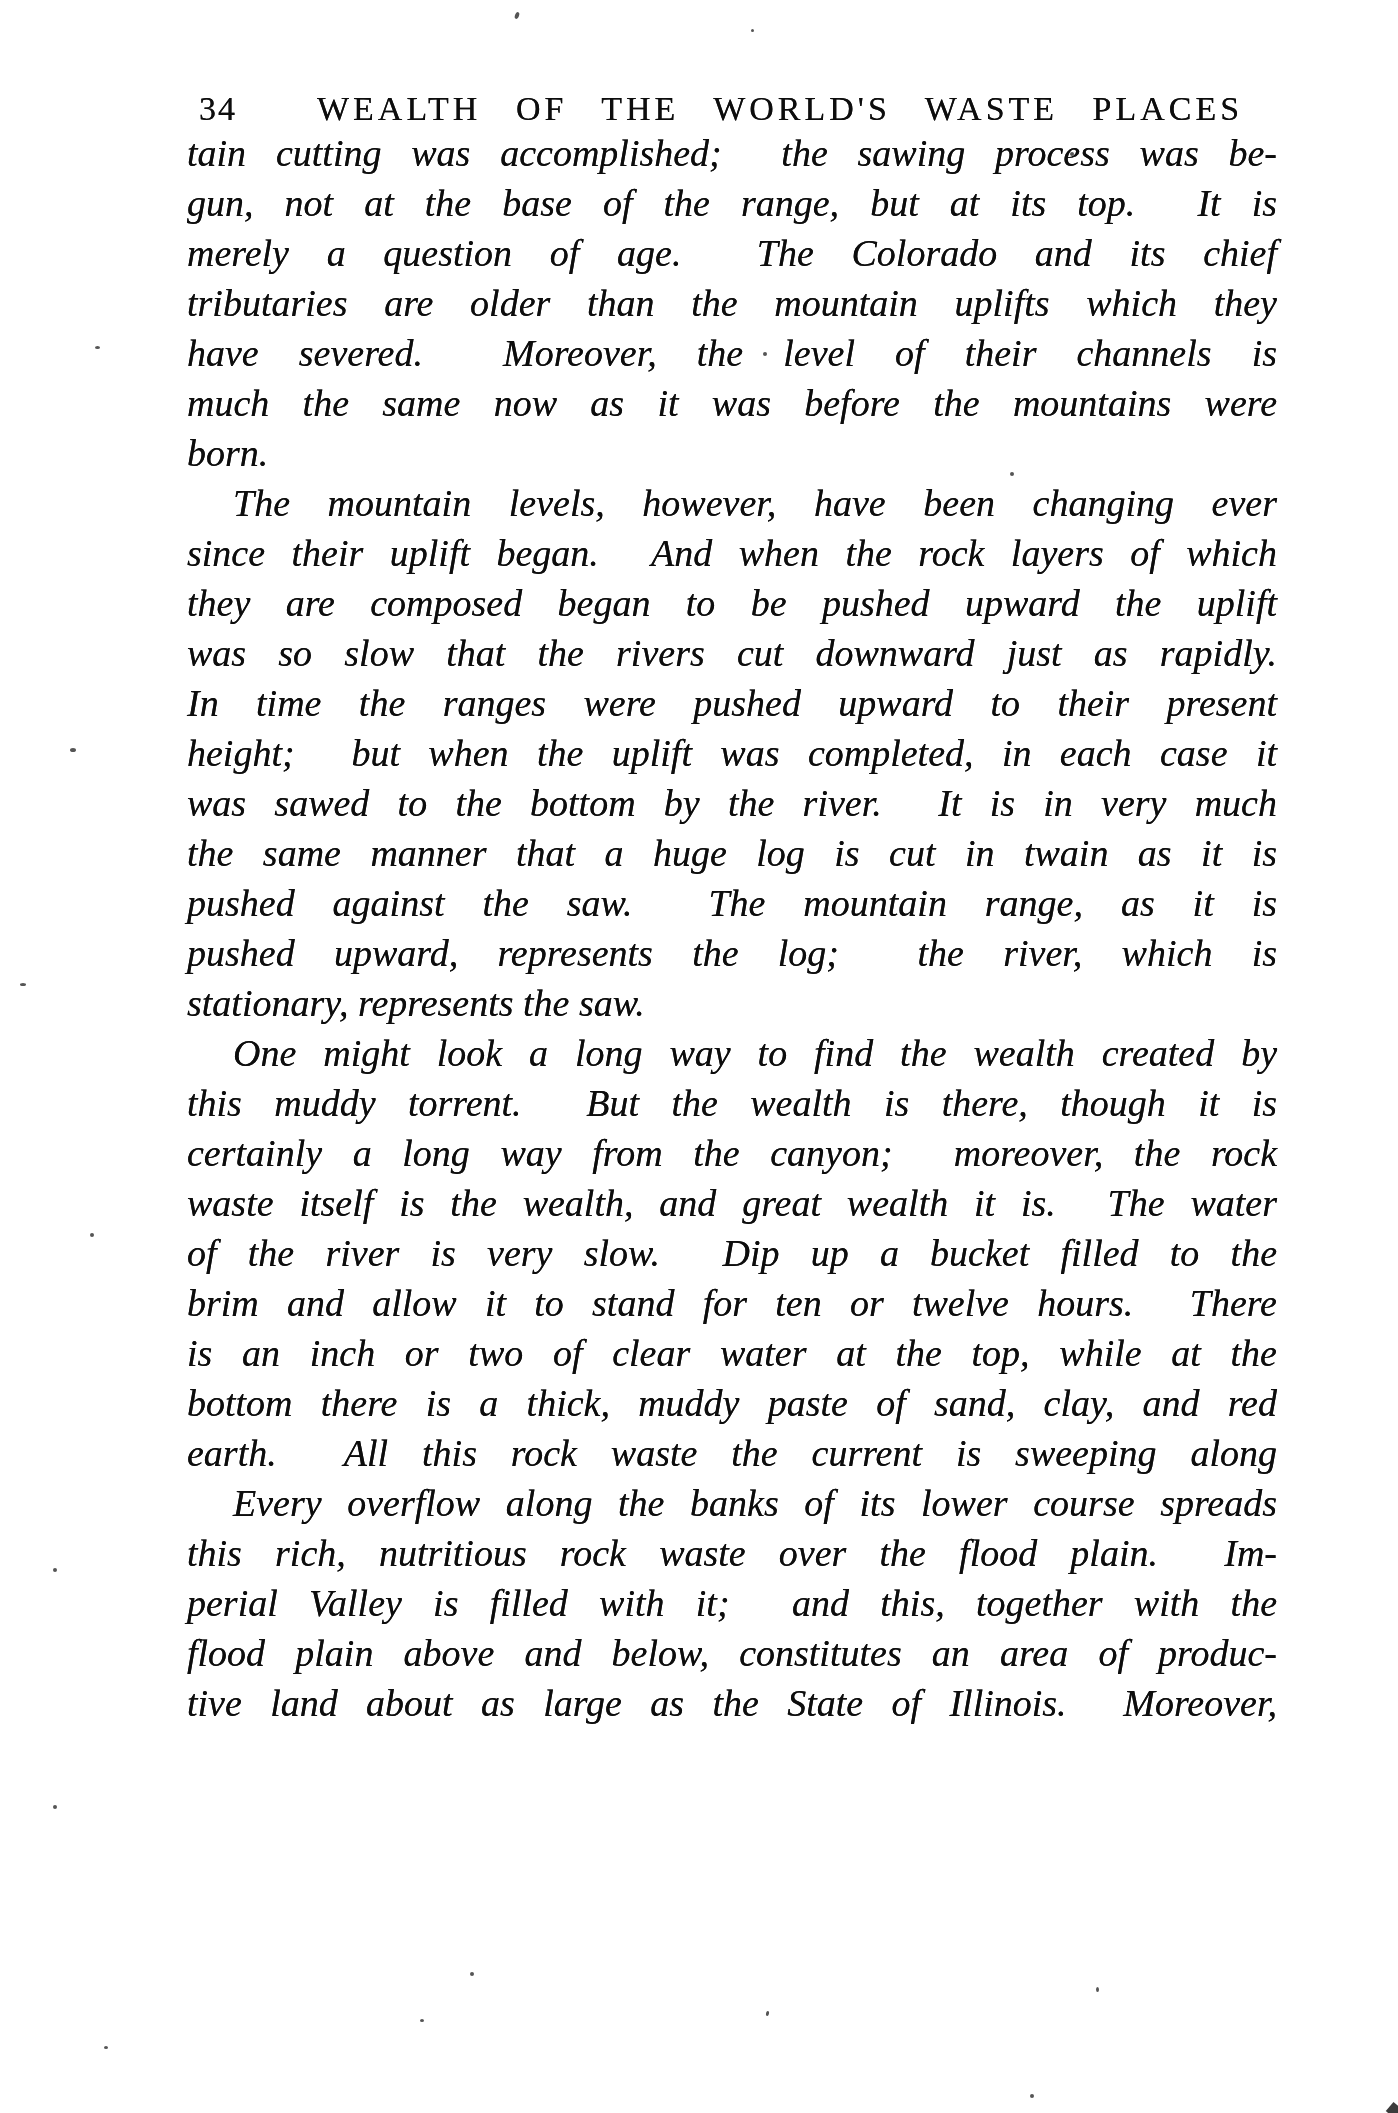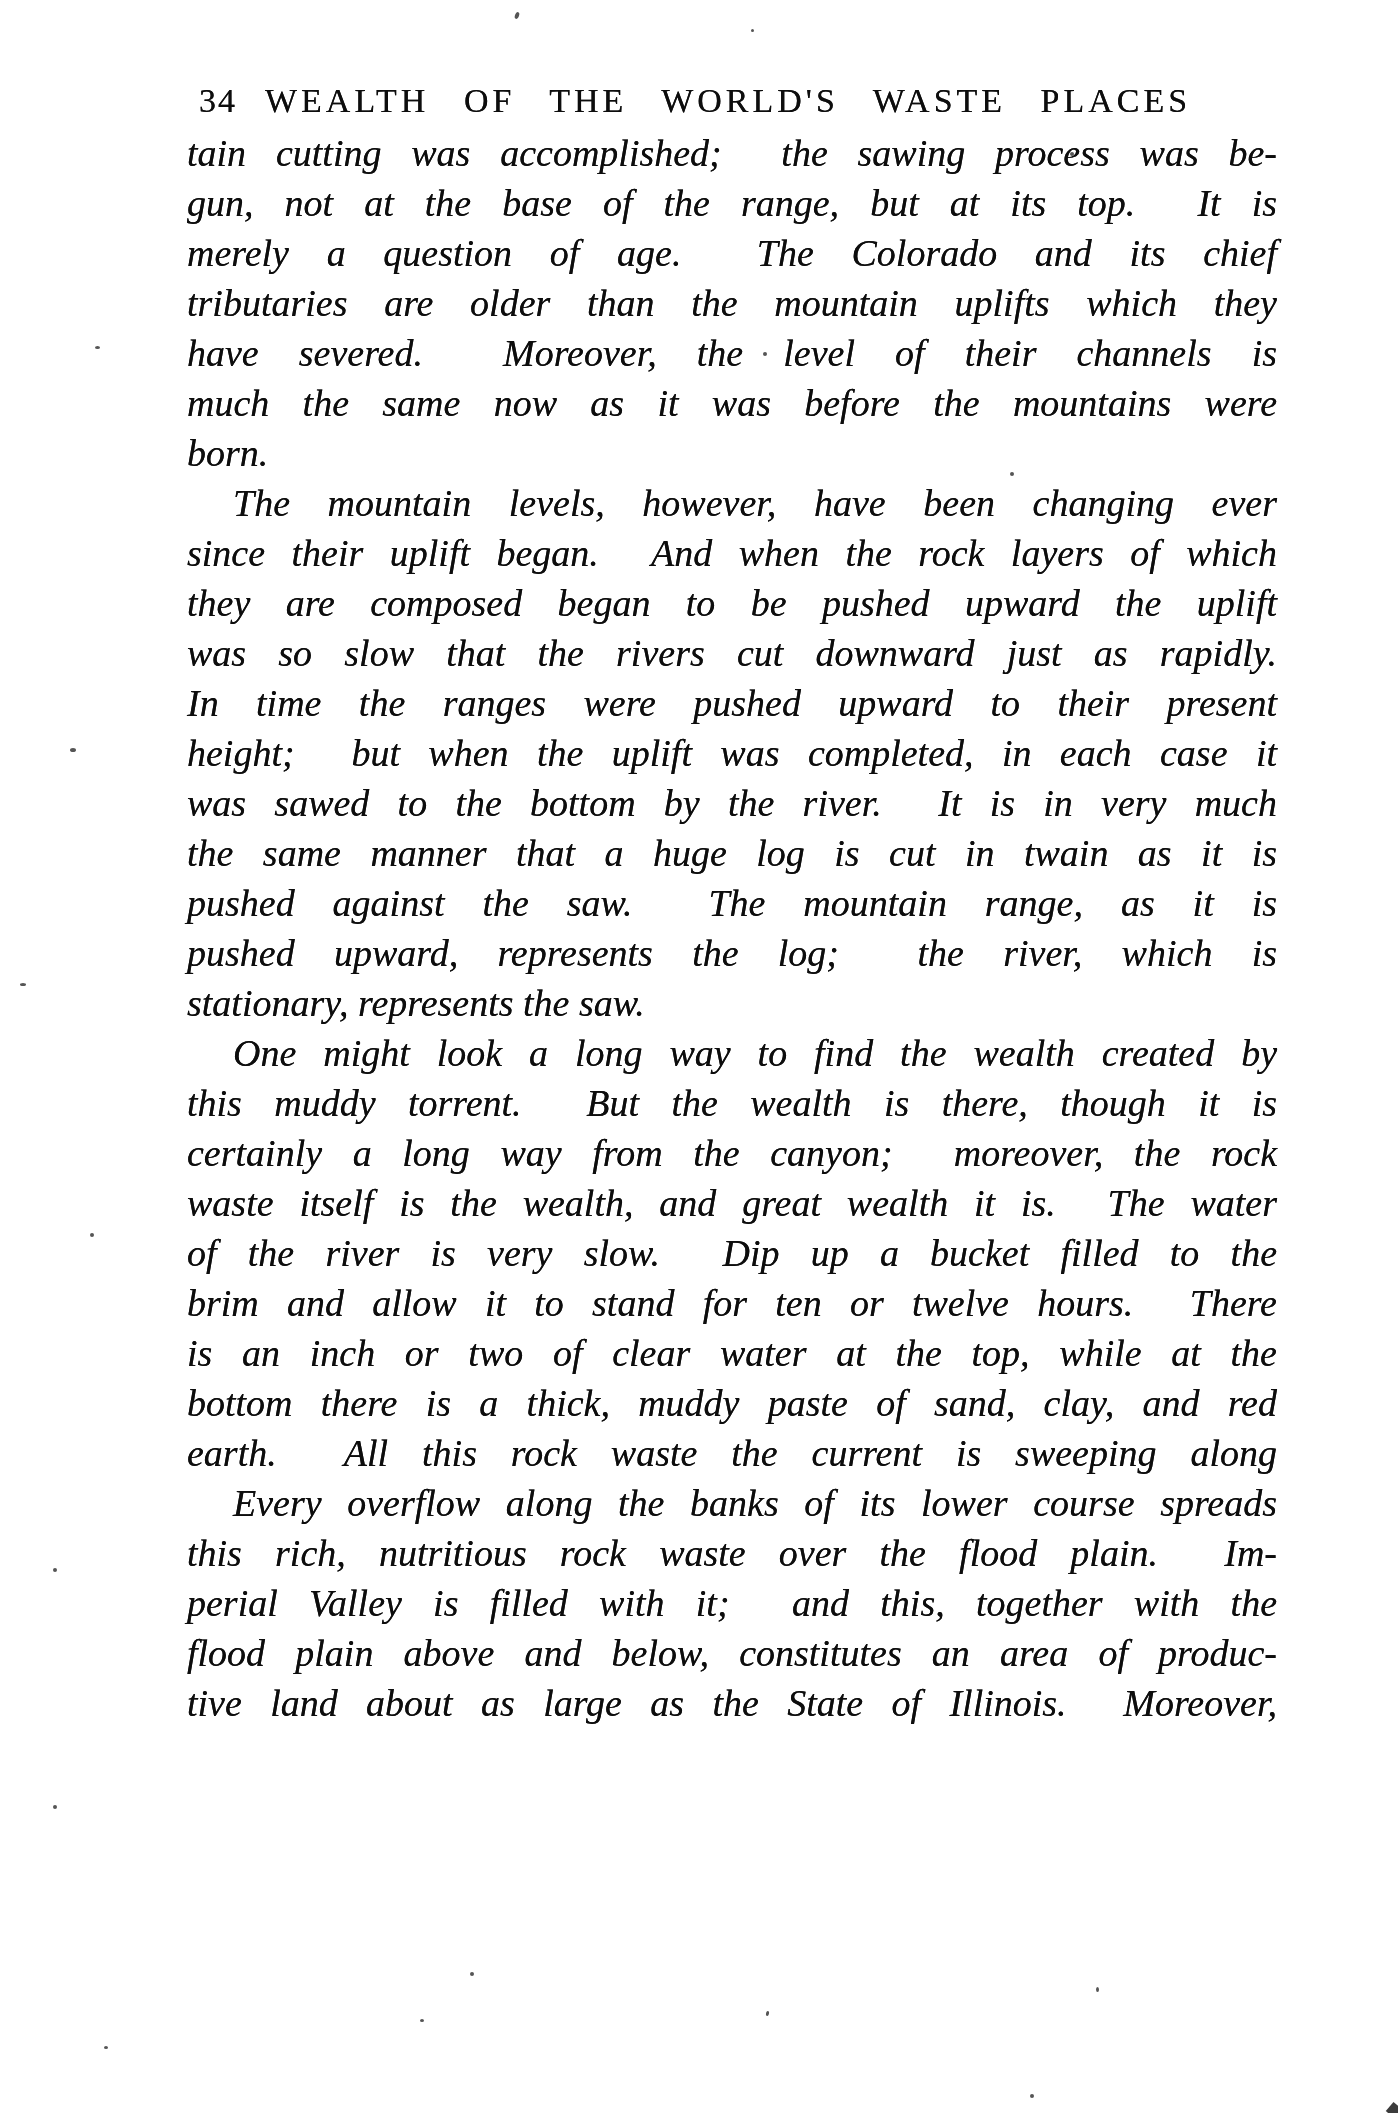--- a/index.html
+++ b/index.html
@@ -20,25 +20,26 @@
     width: 1000px;
     display: flex;
     align-items: baseline;
     font-size: 34px;
     line-height: 38px;
     white-space: nowrap;
     text-shadow: 0 0 0.6px rgba(0,0,0,0.85);
   }
   .page-number {
     letter-spacing: 2px;
-    margin-right: 28px;
+    margin-right: 80px;
   }
   .running-title {
     letter-spacing: 4px;
     word-spacing: 22px;
+    margin-top: 8px;
   }
   
   .text-block {
     position: absolute;
     top: 128px;
     left: 187px;
     width: 1090px;
     font-size: 38px;
     line-height: 50px;
     text-shadow: 0 0 0.6px rgba(0,0,0,0.85);

